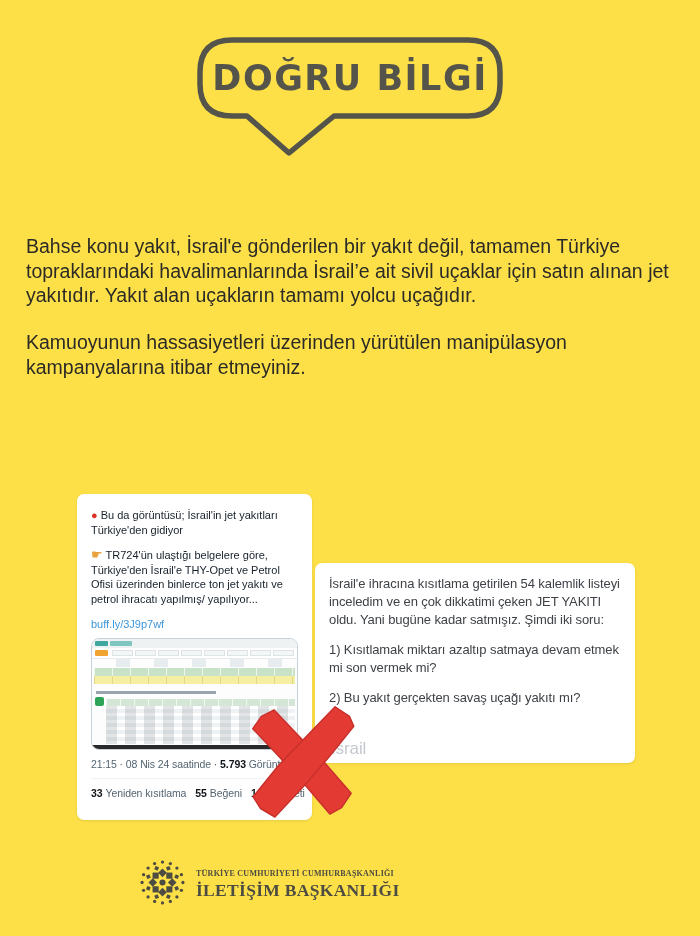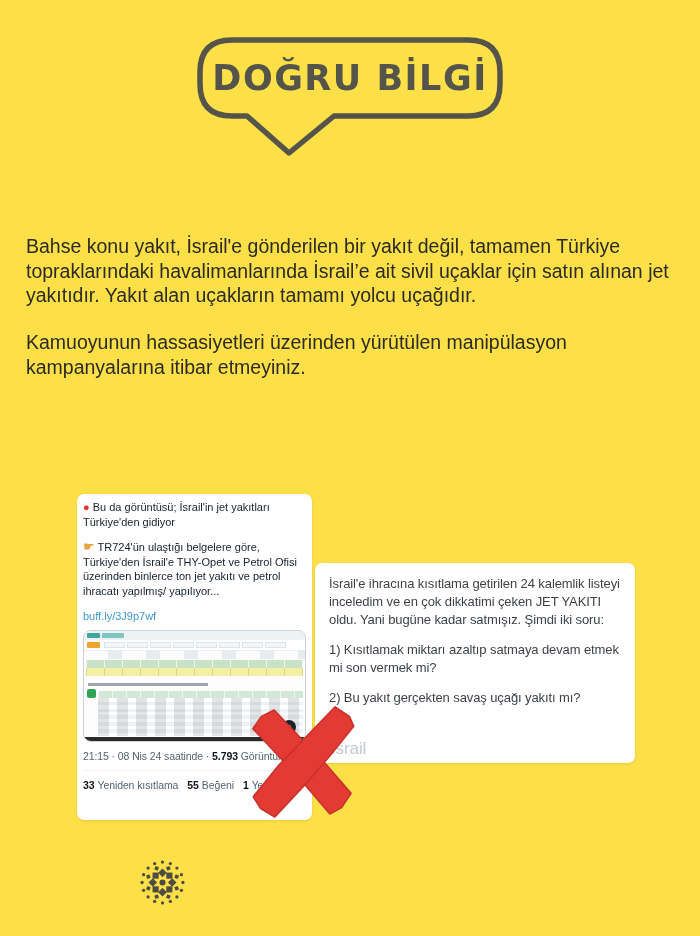--- a/index.html
+++ b/index.html
@@ -16,21 +16,21 @@
   .para{position:absolute;left:26px;width:652px;font-size:19.5px;line-height:24.6px;color:#2B2A26;}
   .p1{top:164px;}
   .p2{top:234px;}
   .p3{top:330px;}
   .claim{position:absolute;left:26px;top:398px;width:660px;font-size:19px;line-height:23.5px;
     font-weight:700;color:#171513;text-decoration:underline;text-decoration-thickness:2px;
     text-underline-offset:3px;}
 
   
   .card{position:absolute;background:#fff;border-radius:7px;box-shadow:0 1px 3px rgba(0,0,0,.10);}
-  .card1{left:77px;top:494px;width:235px;height:326px;padding:6px;box-sizing:border-box;
+  .card1{left:77px;top:494px;width:235px;height:326px;padding:14px;box-sizing:border-box;
     font-size:11px;line-height:14.5px;color:#16202B;}
   .card2{left:315px;top:563px;width:320px;height:200px;padding:12px 14px;box-sizing:border-box;
     font-size:13px;line-height:18px;color:#3E4247;letter-spacing:-0.1px;}
 
   .t1-block{margin:0 0 11px 0;}
   .emoji-circle{color:#DC3226;font-size:11px;}
   .emoji-hand{color:#E8A33D;font-size:13px;}
   .t1-links div{color:#3E96D9;margin:0 0 1px 0;}
 
   
@@ -156,21 +156,21 @@
         <span>Beğeni</span>
       </span>
       <span class="stat">
         <b>1</b>
         <span>Yer işareti</span>
       </span>
     </div>
   </div>
 
   <div class="card card2">
-    <div class="t2-block">İsrail'e ihracına kısıtlama getirilen 24 kalemlik listeyi inceledim ve en çok dikkatimi çeken JET YAKITI oldu. Yani bugüne kadar satmışız. Şimdi iki soru:</div>
+    <div class="t2-block">İsrail'e ihracına kısıtlama getirilen 54 kalemlik listeyi inceledim ve en çok dikkatimi çeken JET YAKITI oldu. Yani bugüne kadar satmışız. Şimdi iki soru:</div>
     <div class="t2-block">1) Kısıtlamak miktarı azaltıp satmaya devam etmek mi son vermek mi?</div>
     <div class="t2-block">2) Bu yakıt gerçekten savaş uçağı yakıtı mı?</div>
     <div class="t2-watermark">İsrail</div>
   </div>
 
   <svg class="redx" viewBox="0 0 114 120">
     <polygon points="8,25 17,13 30,7 53,33 79,62 104,93 94,107 82,113 55,79 30,50" fill="#E33B33" stroke="#C9302C" stroke-width="1.5" stroke-linejoin="round"></polygon>
     <polygon points="91,6 105,16 109,26 84,55 59,82 27,114 13,105 6,93 33,62 63,33" fill="#E33B33" stroke="#C9302C" stroke-width="1.5" stroke-linejoin="round"></polygon>
   </svg>
 
@@ -204,14 +204,18 @@
       <rect x="-1.8" y="-1.8" width="3.6" height="3.6" transform="rotate(67.5 23 23) translate(23 8) rotate(45)"></rect>
       <rect x="-1.8" y="-1.8" width="3.6" height="3.6" transform="rotate(112.5 23 23) translate(23 8) rotate(45)"></rect>
       <rect x="-1.8" y="-1.8" width="3.6" height="3.6" transform="rotate(157.5 23 23) translate(23 8) rotate(45)"></rect>
       <rect x="-1.8" y="-1.8" width="3.6" height="3.6" transform="rotate(202.5 23 23) translate(23 8) rotate(45)"></rect>
       <rect x="-1.8" y="-1.8" width="3.6" height="3.6" transform="rotate(247.5 23 23) translate(23 8) rotate(45)"></rect>
       <rect x="-1.8" y="-1.8" width="3.6" height="3.6" transform="rotate(292.5 23 23) translate(23 8) rotate(45)"></rect>
       <rect x="-1.8" y="-1.8" width="3.6" height="3.6" transform="rotate(337.5 23 23) translate(23 8) rotate(45)"></rect>
       <circle cx="23" cy="23" r="3"></circle>
     </g>
   </svg>
+  <div class="presidency">
+    <div class="l1">TÜRKİYE CUMHURİYETİ CUMHURBAŞKANLIĞI</div>
+    <div class="l2">İLETİŞİM BAŞKANLIĞI</div>
+  </div>
 
 </div>
 
 </body></html>

